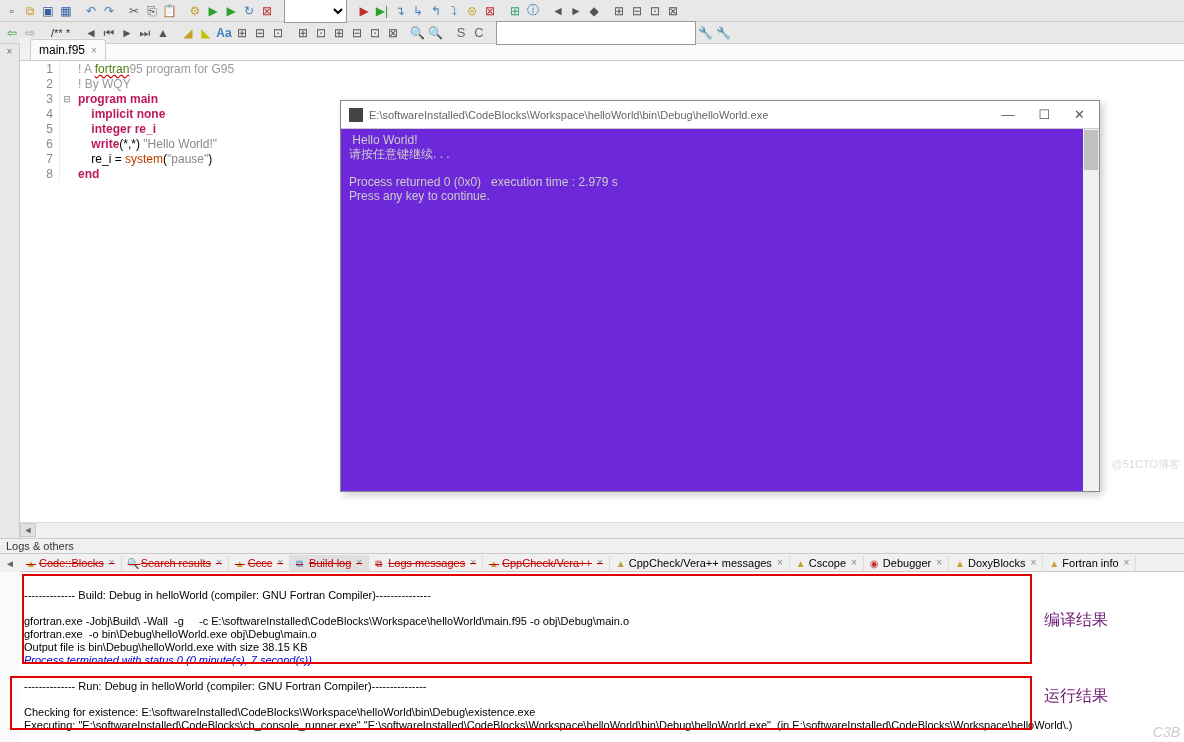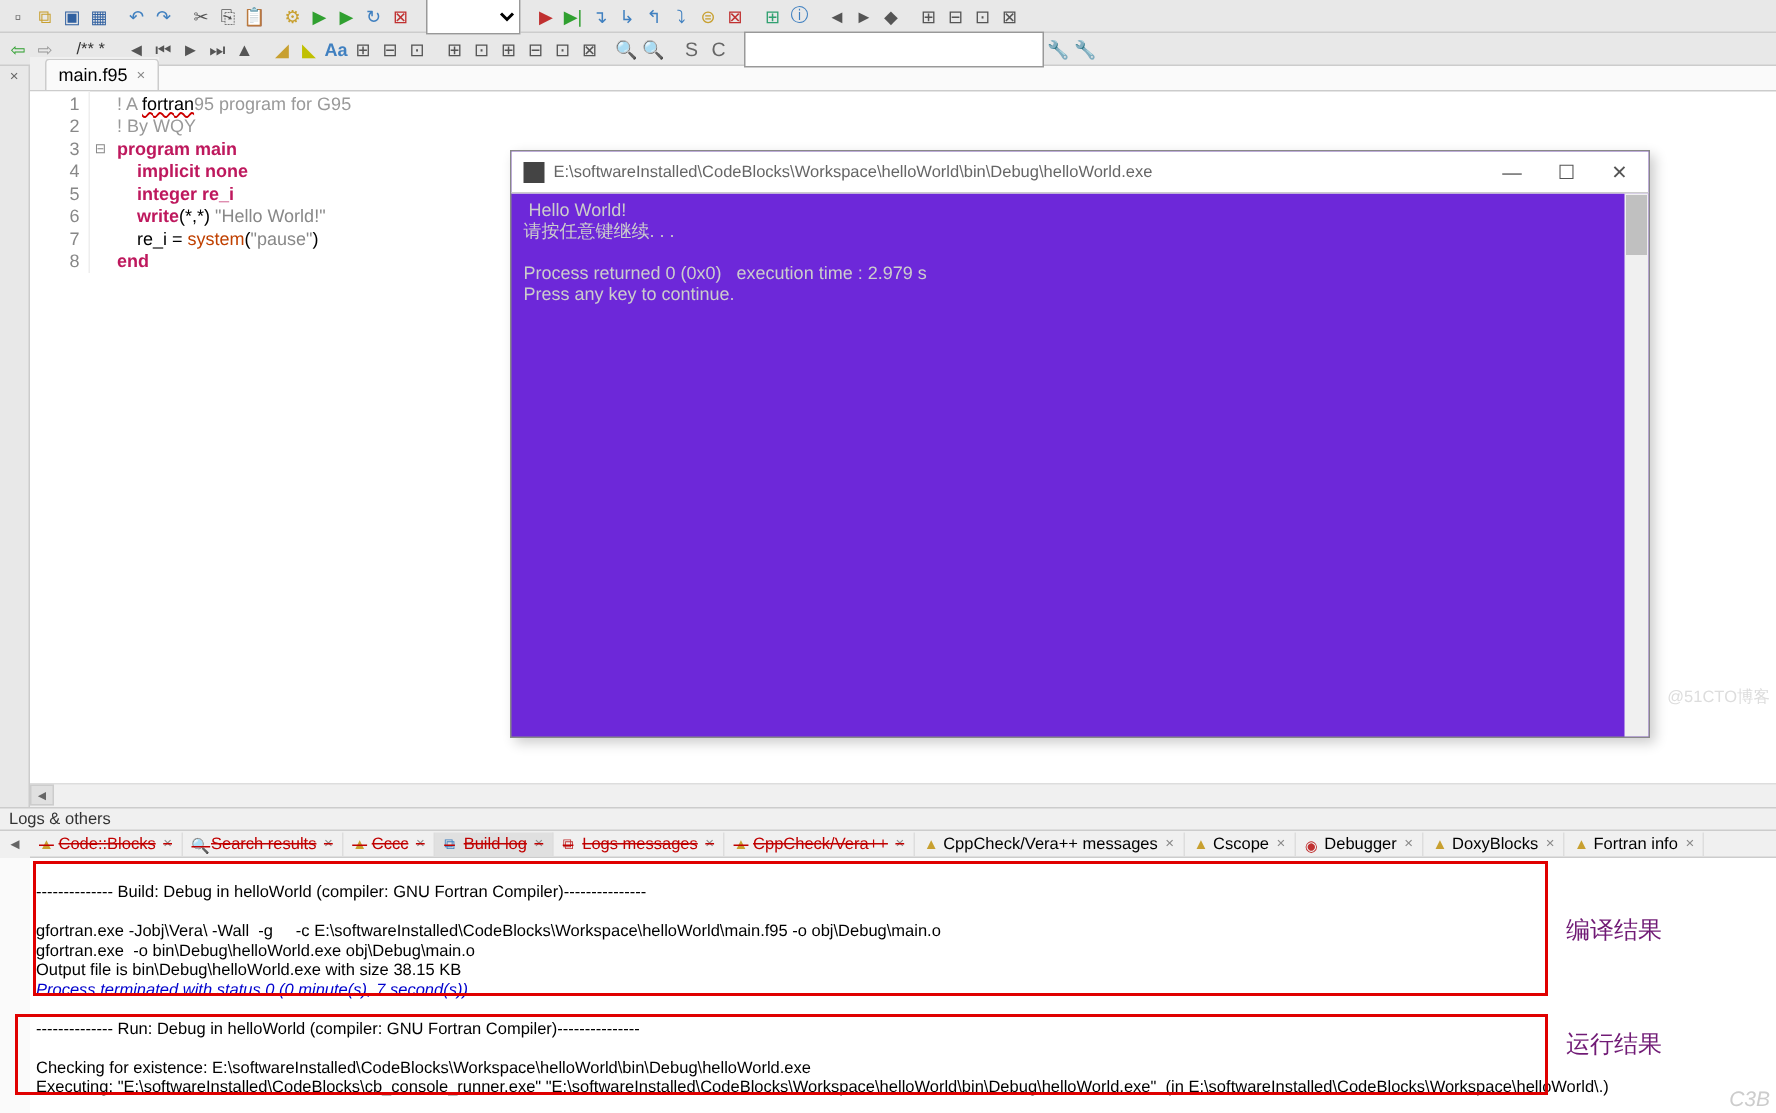--- a/index.html
+++ b/index.html
@@ -23,21 +23,21 @@
 .gutter { width: 40px; background: #fff; text-align: right; padding: 1px 6px 0 0; color: #888; border-right: 1px solid #eee; }
 .gutter div { height: 15px; line-height: 15px; }
 .fold-gutter { width: 14px; padding-top: 1px; }
 .fold-gutter div { height: 15px; line-height: 15px; text-align: center; font-size: 9px; color: #888; }
 .code-lines { padding: 1px 0 0 4px; }
 .code-lines div { height: 15px; line-height: 15px; white-space: pre; }
 .c-comment { color: #999; }
 .c-keyword { color: #be185d; font-weight: bold; }
 .c-string { color: #888; }
 .c-func { color: #c04000; }
-.c-err { color: #000000; text-decoration: underline wavy #cc0000; }
+.c-err { color: #4d7c0f; text-decoration: underline wavy #cc0000; }
 
 .console-window { position: absolute; left: 340px; top: 100px; width: 760px; height: 392px; background: #6d28d9; border: 1px solid #888; box-shadow: 3px 3px 8px rgba(0,0,0,0.2); }
 .console-titlebar { background: #fff; height: 28px; display: flex; align-items: center; padding: 0 8px; justify-content: space-between; border-bottom: 1px solid #ccc; }
 .console-title { display: flex; align-items: center; gap: 6px; font-size: 11px; color: #666; }
 .console-title .cicon { display: inline-block; width: 14px; height: 14px; background: #444; }
 .console-controls { display: flex; gap: 12px; font-size: 13px; color: #555; }
 .console-controls span { cursor: pointer; padding: 2px 6px; }
 .console-body { padding: 0; color: #ccc; font-family: "Courier New", monospace; font-size: 12px; height: calc(100% - 28px); position: relative; }
 .console-body .scrollbar-v { position: absolute; right: 0; top: 0; width: 16px; height: 100%; background: #f0f0f0; }
 .console-body .scroll-thumb { background: #c0c0c0; width: 14px; margin: 1px; height: 40px; }
@@ -287,28 +287,28 @@
       <span class="bticon" style="color:#c8a030">▲</span>
       <span>Fortran info</span>
       <span class="btclose">×</span>
     </div>
 </div>
 
 <div class="log-panel">
   <div class="logline">&nbsp;</div>
   <div class="logline">-------------- Build: Debug in helloWorld (compiler: GNU Fortran Compiler)---------------</div>
   <div class="logline">&nbsp;</div>
-  <div class="logline">gfortran.exe -Jobj\Vera\ -Wall  -g     -c E:\softwareInstalled\CodeBlocks\Workspace\helloWorld\main.f95 -o obj\Debug\main.o</div>
+  <div class="logline">gfortran.exe -Jobj\Build\ -Wall  -g     -c E:\softwareInstalled\CodeBlocks\Workspace\helloWorld\main.f95 -o obj\Debug\main.o</div>
   <div class="logline">gfortran.exe  -o bin\Debug\helloWorld.exe obj\Debug\main.o</div>
   <div class="logline">Output file is bin\Debug\helloWorld.exe with size 38.15 KB</div>
   <div class="logline logblue">Process terminated with status 0 (0 minute(s), 7 second(s))</div>
   <div class="logline">&nbsp;</div>
   <div class="logline">-------------- Run: Debug in helloWorld (compiler: GNU Fortran Compiler)---------------</div>
   <div class="logline">&nbsp;</div>
-  <div class="logline">Checking for existence: E:\softwareInstalled\CodeBlocks\Workspace\helloWorld\bin\Debug\helloWorld.exe</div>
+  <div class="logline">Checking for existence: E:\softwareInstalled\CodeBlocks\Workspace\helloWorld\bin\Debug\existence.exe</div>
   <div class="logline">Executing: "E:\softwareInstalled\CodeBlocks\cb_console_runner.exe" "E:\softwareInstalled\CodeBlocks\Workspace\helloWorld\bin\Debug\helloWorld.exe"  (in E:\softwareInstalled\CodeBlocks\Workspace\helloWorld\.)</div>
 </div>
 
 <div class="red-box" style="left:22px; top:574px; width:1010px; height:90px;"></div>
 <div class="red-label" style="left:1044px; top:610px;">编译结果</div>
 
 <div class="red-box" style="left:10px; top:676px; width:1022px; height:54px;"></div>
 <div class="red-label" style="left:1044px; top:686px;text-align:center;">运行结果</div>
 
 <div class="watermark2">@51CTO博客</div>

